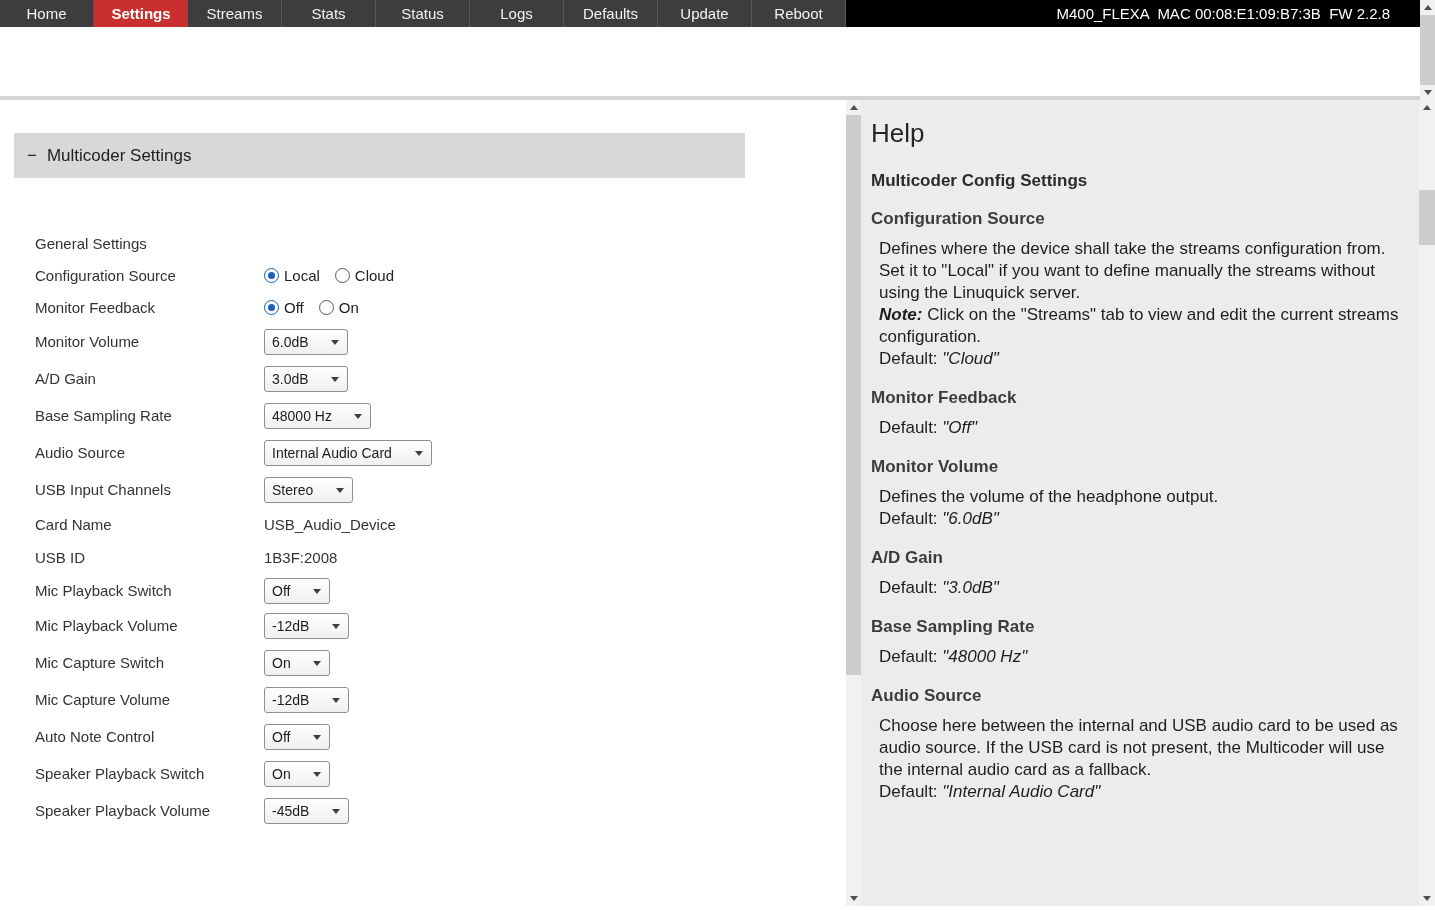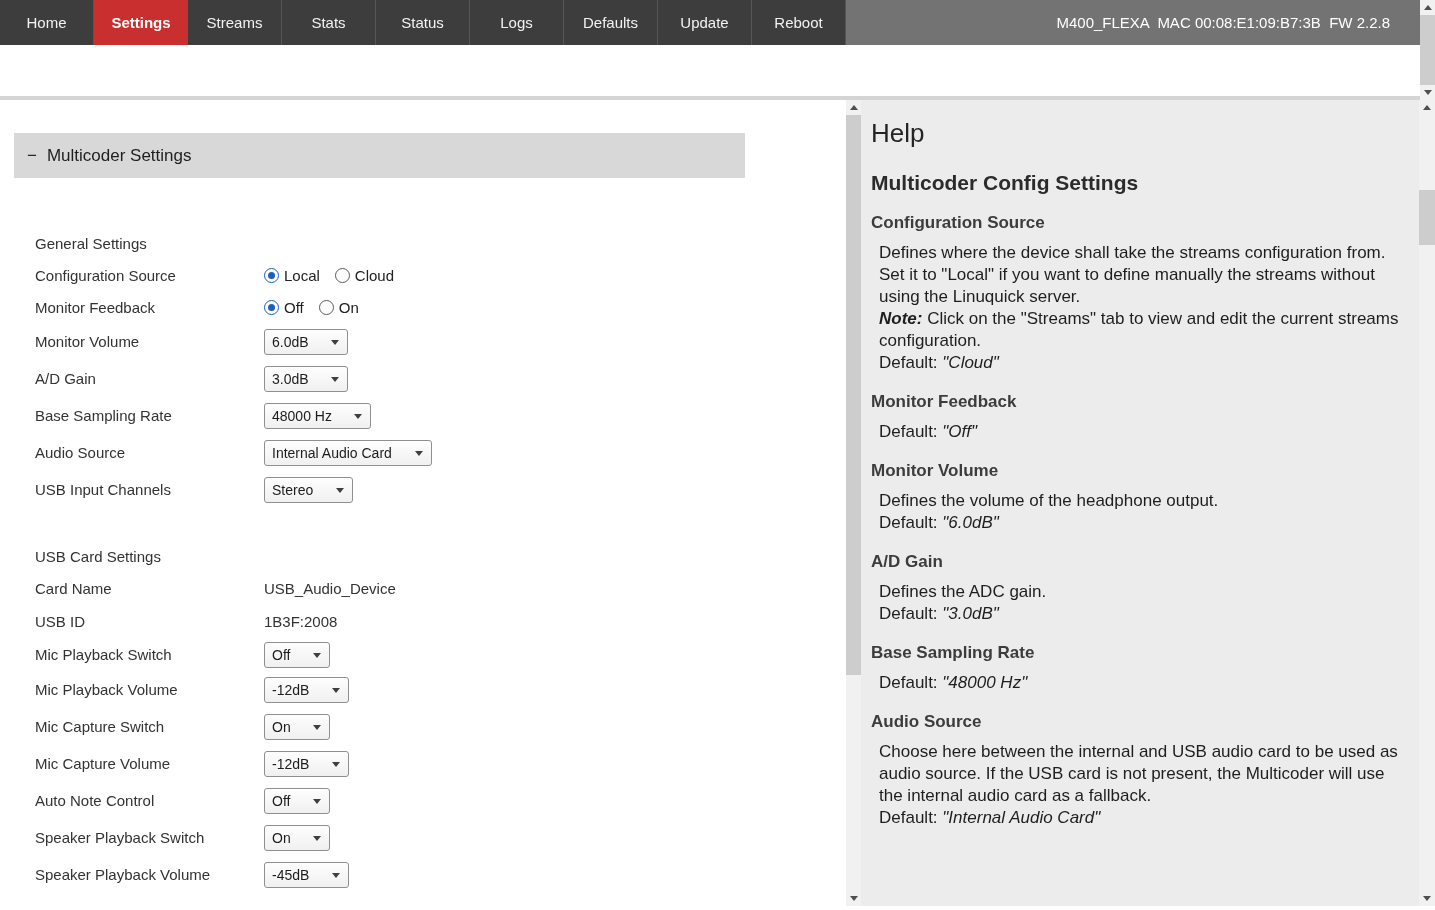--- a/index.html
+++ b/index.html
@@ -3,21 +3,21 @@
 <meta charset="utf-8">
 <style>
   * { margin:0; padding:0; box-sizing:border-box; }
   html,body { width:1435px; height:910px; overflow:hidden; background:#fff;
               font-family:"Liberation Sans", sans-serif; }
 
   
   .top-frame { position:relative; height:100px; border-bottom:4px solid #d4d4d4; }
   .top-inner { margin-right:15px; height:100px; }
 
-  .nav { height:45px; background:#737373; display:flex; align-items:stretch; }
+  .nav { height:27px; background:#000000; display:flex; align-items:stretch; }
   .tab { width:94px; background:#3d3d3d; color:#f2f2f2; font-size:15px;
          display:flex; align-items:center; justify-content:center;
          border-right:1px solid #565656; cursor:pointer; }
   .tab.active { background:#c92f2f; border-right:none; font-weight:bold; color:#fff; }
   .nav-spacer { flex:1; }
   .device-info { color:#fff; font-size:15px; display:flex; align-items:center;
                  padding-right:30px; white-space:pre; }
 
   .page-header { height:57px; background:#fff; display:flex; align-items:center;
                  padding:0 38px 0 14px; }
@@ -60,21 +60,21 @@
                 border-left:4px solid transparent; border-right:4px solid transparent;
                 border-top:5px solid #3f3f3f; pointer-events:none; }
   .sel select { appearance:none; -webkit-appearance:none; -moz-appearance:none;
                 height:26px; font-size:14px; color:#1c1c1c;
                 font-family:"Liberation Sans", sans-serif;
                 padding:2px 38px 2px 7px; border:1px solid #8f8f8f; border-radius:3px;
                 background:linear-gradient(#fefefe,#f0f0f0); cursor:pointer; }
 
   
   .help-title { font-size:26px; font-weight:normal; color:#252525; }
-  .help-sub { font-size:21px; font-weight:bold; color:#2b2b2b; margin-top:22px; }
+  .help-sub { font-size:17px; font-weight:bold; color:#2b2b2b; margin-top:22px; }
   .hsec { margin-top:18px; }
   .hsec-title { font-size:17px; font-weight:bold; color:#3c3c3c; }
   .hsec-body { margin:9px 0 0 8px; font-size:17px; line-height:22px; color:#1e1e1e;
                width:520px; }
   .note-label { font-weight:bold; font-style:italic; }
   .hval { font-style:italic; }
 
   
   .sb { position:relative; width:15px; background:#f1f1f1; flex:none; }
   .sb.right { width:16px; }
@@ -179,21 +179,20 @@
         </span>
       </div>
 
       <div class="frow">
         <span class="flabel">USB Input Channels</span>
         <span class="sel">
           <select><option>Stereo</option></select>
         </span>
       </div>
 
-      <div class="group-heading group2">USB Card Settings</div>
 
       <div class="frow r33">
         <span class="flabel">Card Name</span>
         <span class="static-val">USB_Audio_Device</span>
       </div>
 
       <div class="frow r33">
         <span class="flabel">USB ID</span>
         <span class="static-val">1B3F:2008</span>
       </div>
@@ -284,21 +283,20 @@
       <div class="hsec-title">Monitor Volume</div>
       <div class="hsec-body">
         <div class="htext">Defines the volume of the headphone output.</div>
         <div class="hdefault"><span>Default:</span> <span class="hval">"6.0dB"</span></div>
       </div>
     </div>
 
     <div class="hsec">
       <div class="hsec-title">A/D Gain</div>
       <div class="hsec-body">
-        <div class="htext">Defines the ADC gain.</div>
         <div class="hdefault"><span>Default:</span> <span class="hval">"3.0dB"</span></div>
       </div>
     </div>
 
     <div class="hsec">
       <div class="hsec-title">Base Sampling Rate</div>
       <div class="hsec-body">
         <div class="hdefault"><span>Default:</span> <span class="hval">"48000 Hz"</span></div>
       </div>
     </div>

